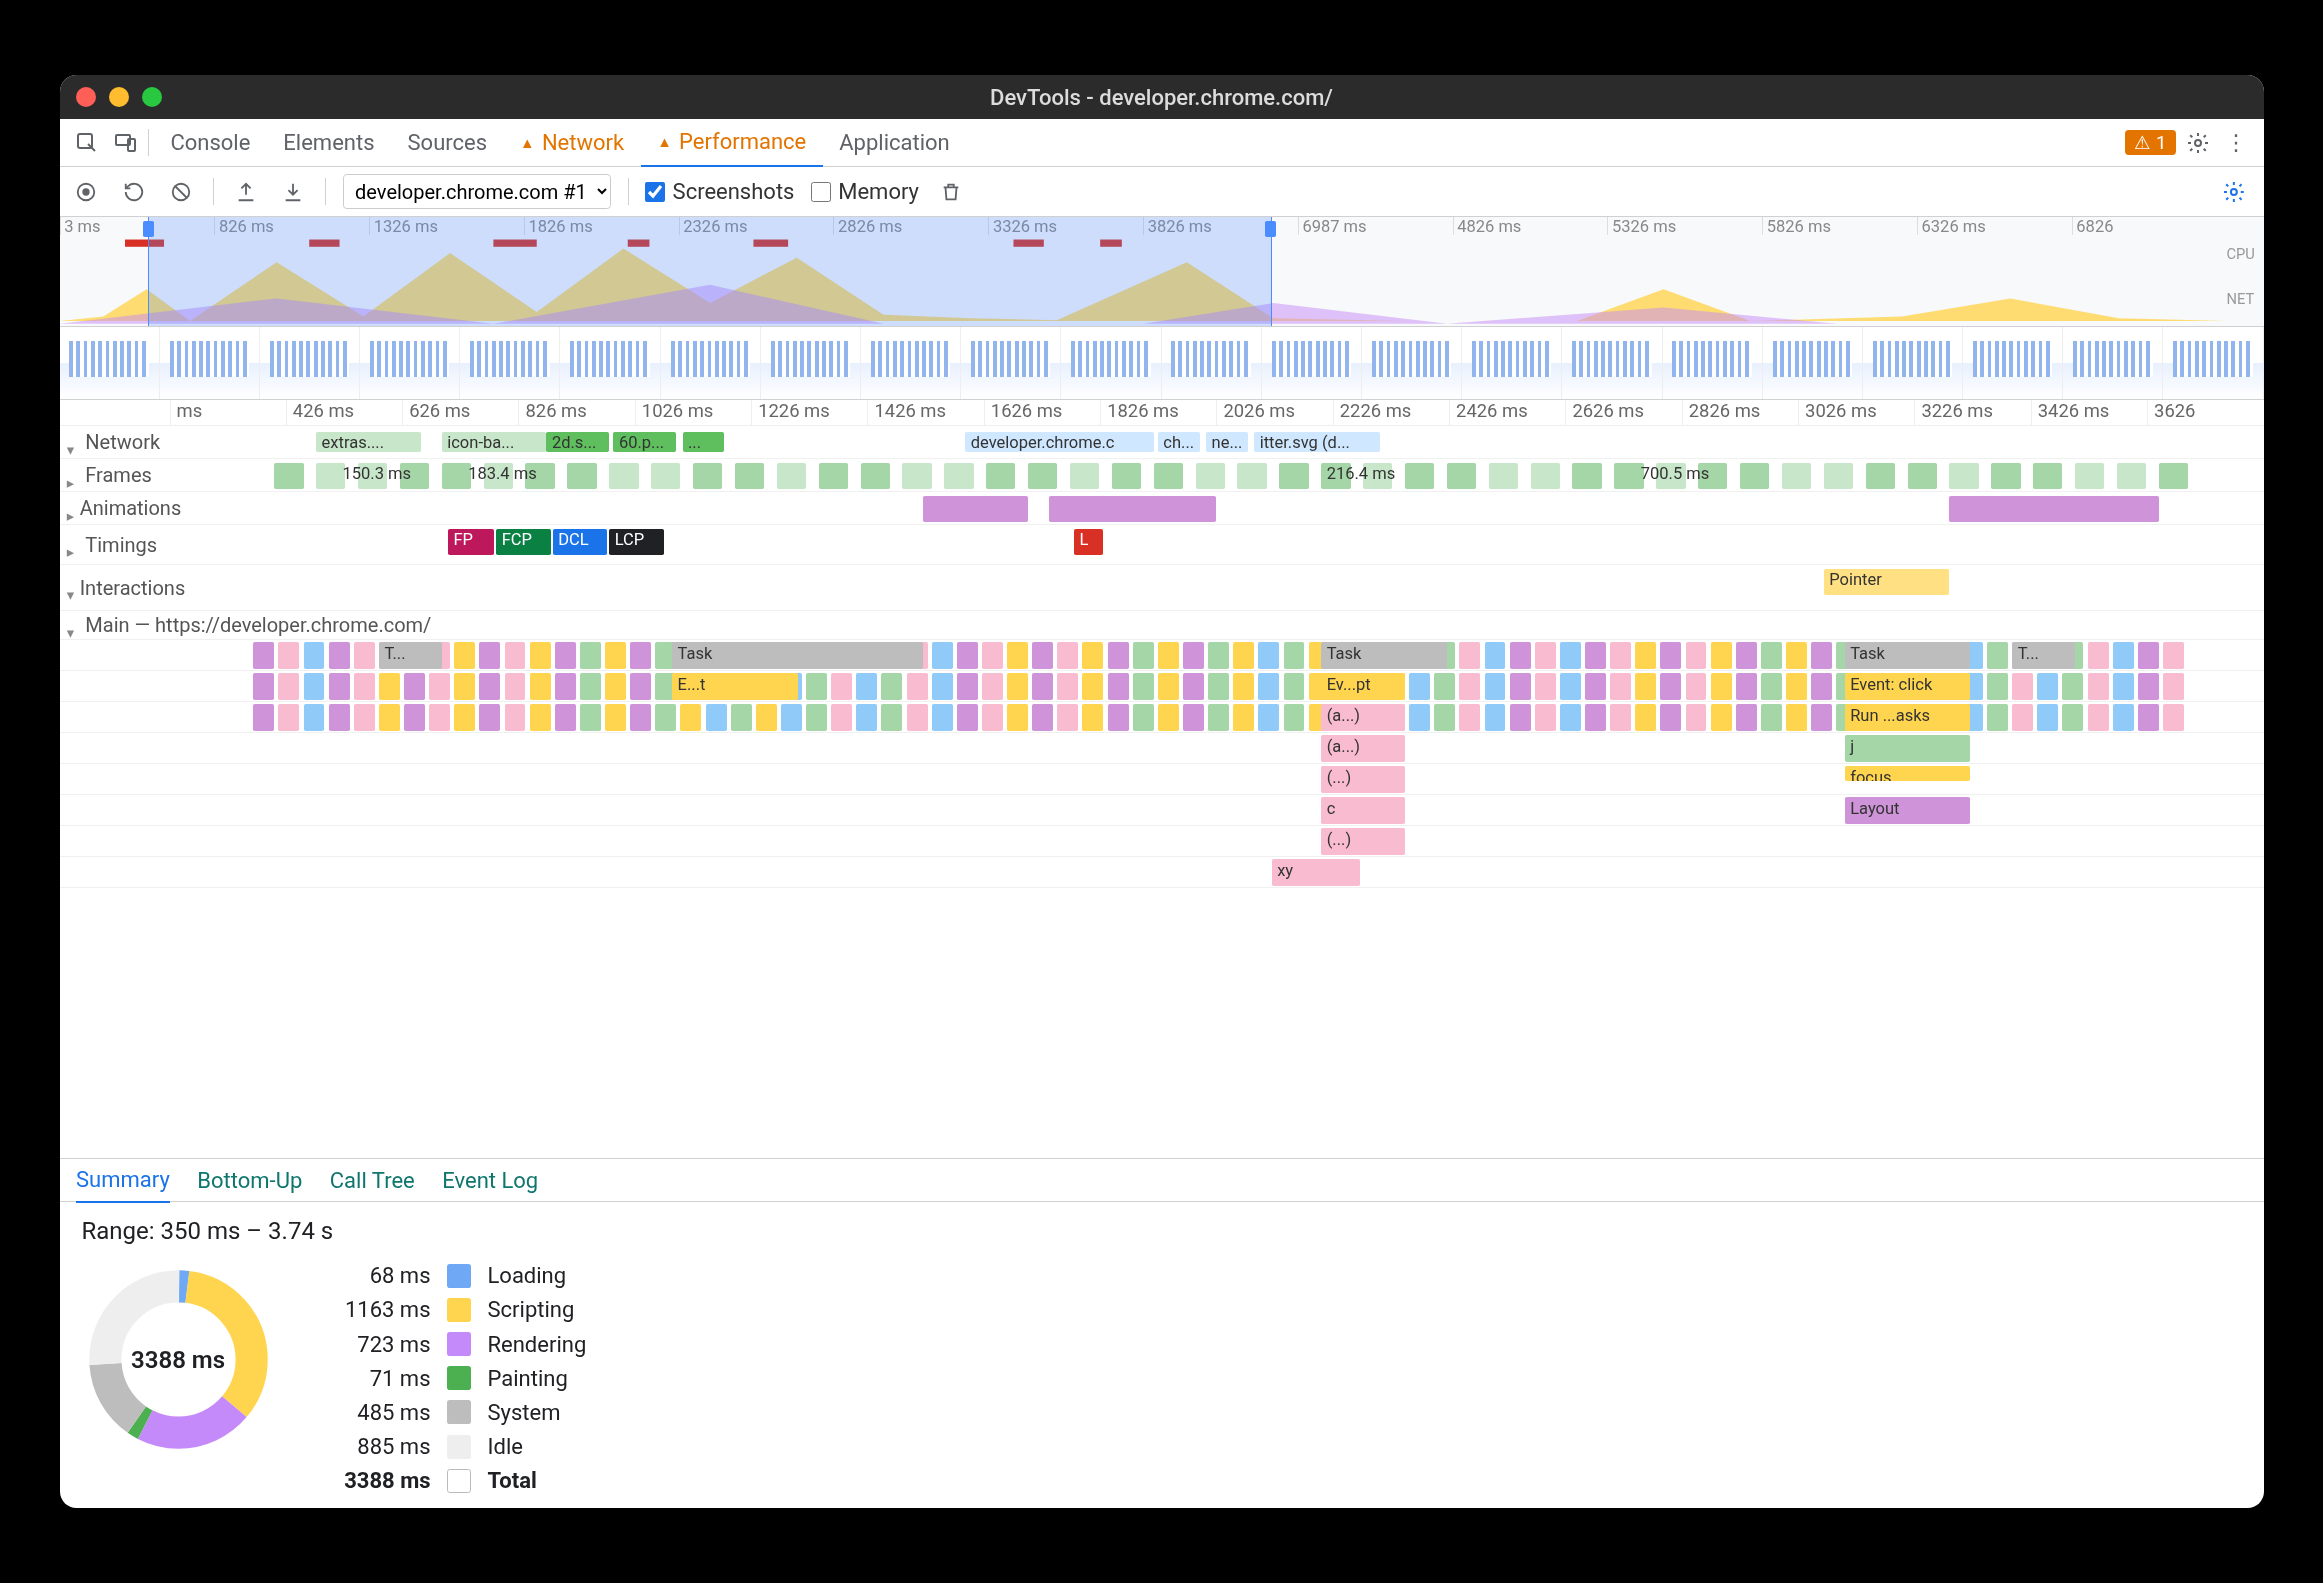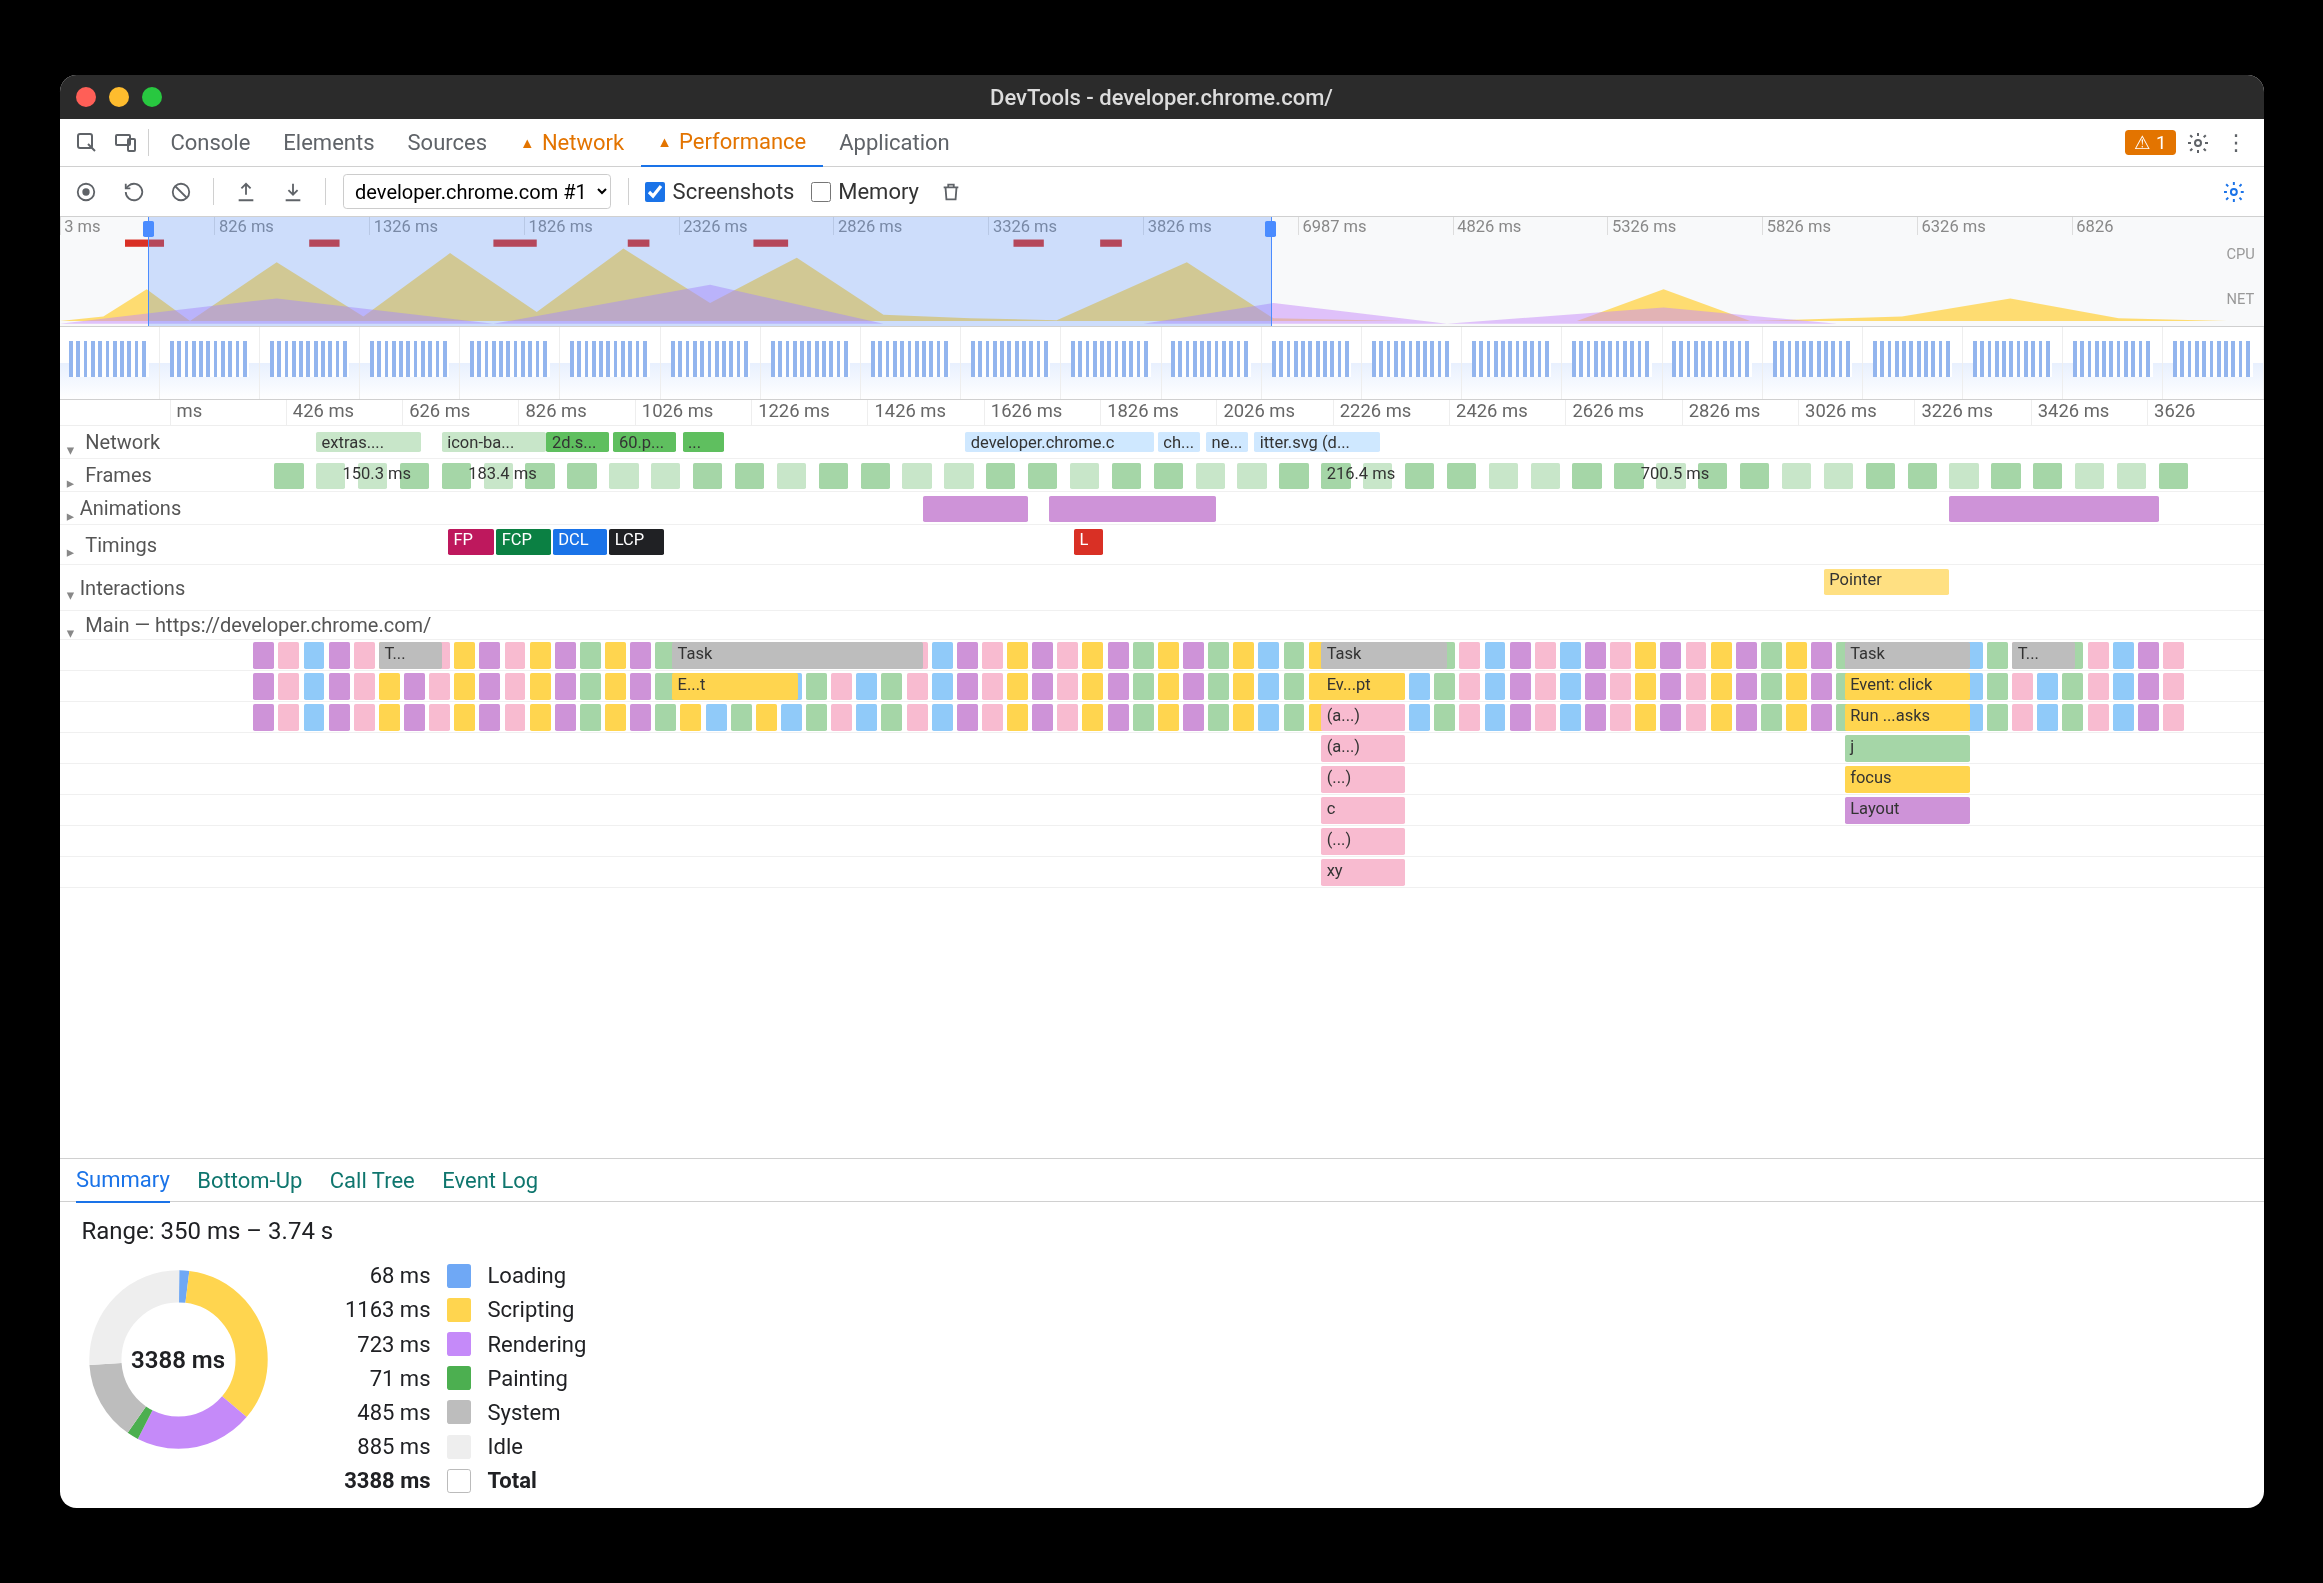--- a/index.html
+++ b/index.html
@@ -657,37 +657,37 @@
           <div class="lane-label"></div>
           <div class="lane-content">
             <div class="blk" style="left: 55%; width: 4%; background: rgb(248, 187, 208); top: 1.8px; height: 27.5px;">(a...)</div>
             <div class="blk" style="left: 80%; width: 6%; background: rgb(165, 214, 167); top: 1.8px; height: 27.5px;">j</div>
           </div>
         </div>
         <div class="lane" style="min-height: 31px;">
           <div class="lane-label"></div>
           <div class="lane-content">
             <div class="blk" style="left: 55%; width: 4%; background: rgb(248, 187, 208); top: 1.8px; height: 27.5px;">(...)</div>
-            <div class="blk" style="left: 80%; width: 6%; background: rgb(255, 213, 79); top: 1.8px; height: 27px;">focus</div>
+            <div class="blk" style="left: 80%; width: 6%; background: rgb(255, 213, 79); top: 1.8px; height: 15px;">focus</div>
           </div>
         </div>
         <div class="lane" style="min-height: 31px;">
           <div class="lane-label"></div>
           <div class="lane-content">
             <div class="blk" style="left: 55%; width: 4%; background: rgb(248, 187, 208); top: 1.8px; height: 27.5px;">c</div>
             <div class="blk" style="left: 80%; width: 6%; background: rgb(206, 147, 216); top: 1.8px; height: 27.5px;">Layout</div>
           </div>
         </div>
         <div class="lane" style="min-height: 31px;">
           <div class="lane-label"></div>
           <div class="lane-content">
             <div class="blk" style="left: 55%; width: 4%; background: rgb(248, 187, 208); top: 1.8px; height: 27.5px;">(...)</div>
           </div>
         </div>
-        <div class="lane" style="min-height: 31px;">
+        <div class="lane" style="min-height: 31px; flex-direction: column;">
           <div class="lane-label"></div>
           <div class="lane-content">
             <div class="blk" style="left: 55%; width: 4%; background: rgb(248, 187, 208); top: 1.8px; height: 27.5px;">xy</div>
           </div>
         </div>
       </div>
   </div>
 
   <div class="tabrow2" id="tabs2-host">
       <div class="t2 active">Summary</div>

